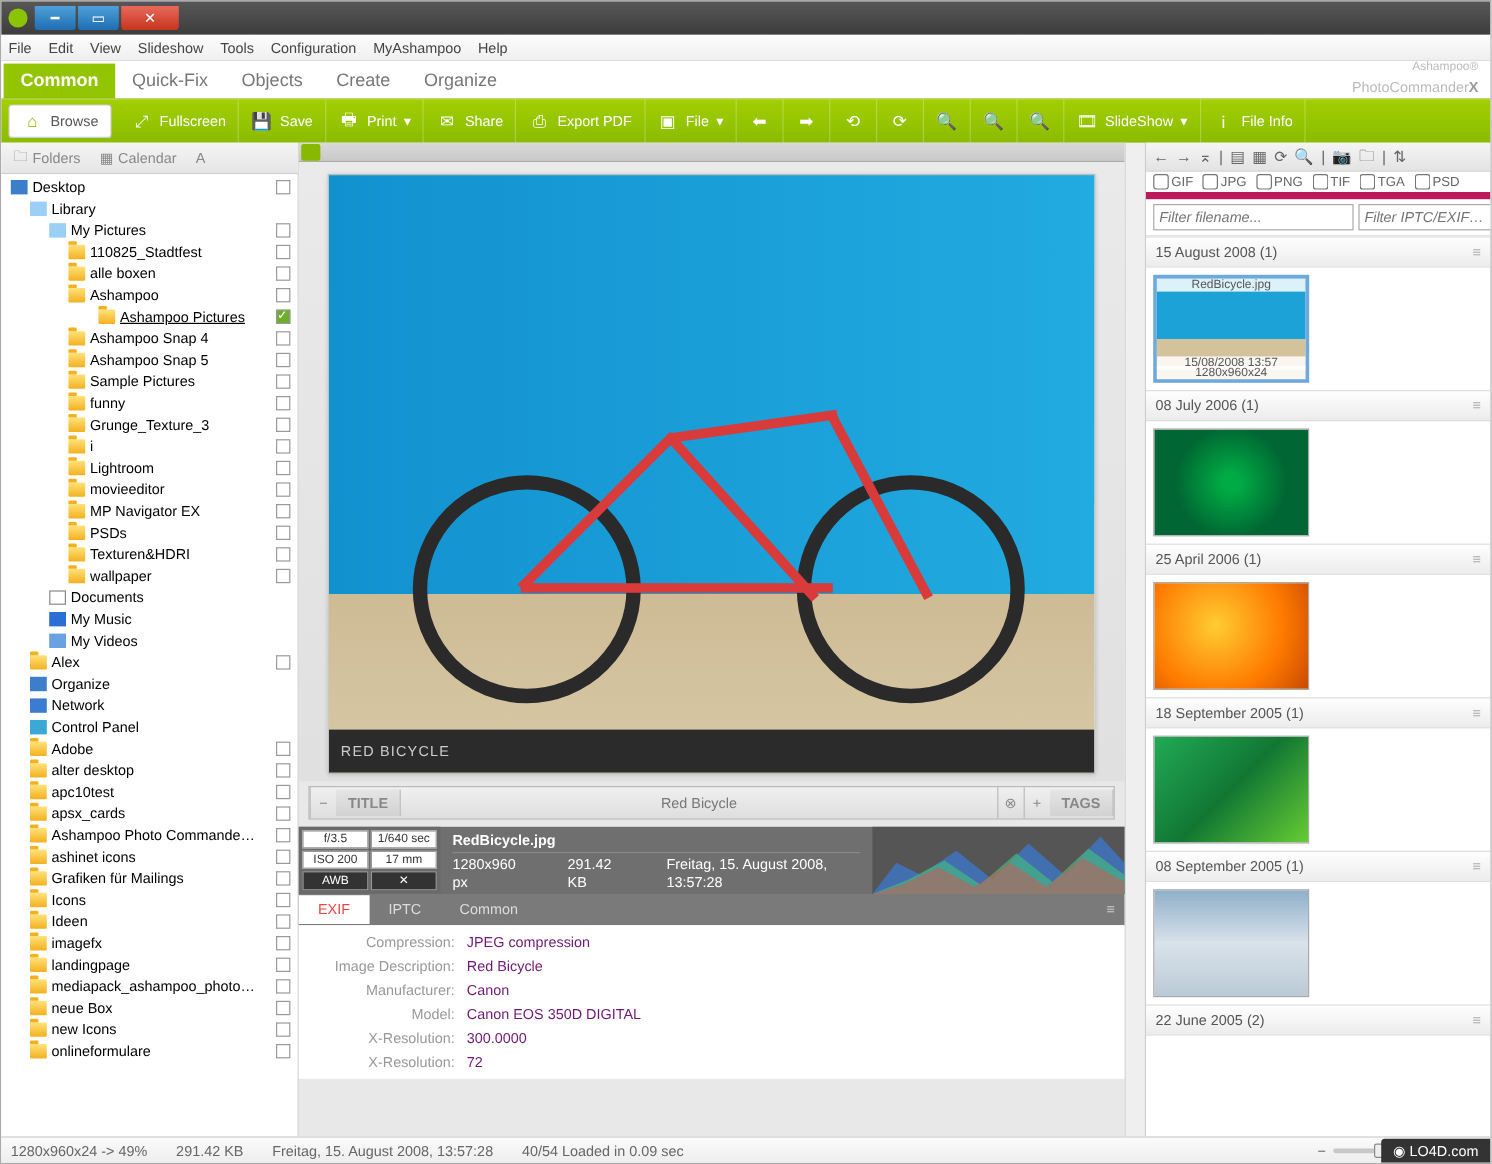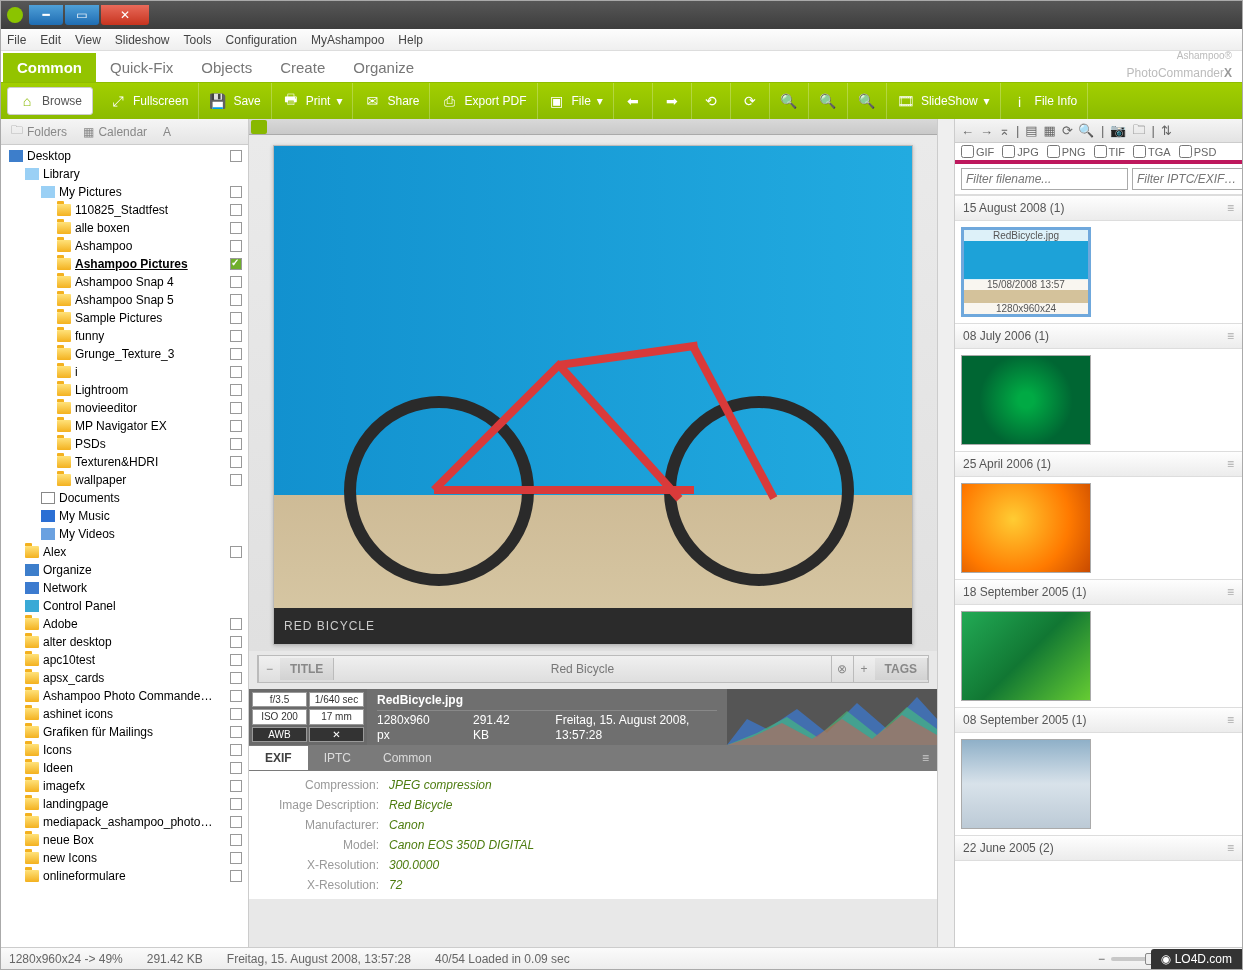--- a/index.html
+++ b/index.html
@@ -28,21 +28,21 @@
 .sidebar-tabs { height:26px; background:linear-gradient(#f5f5f5,#e5e5e5); display:flex; align-items:center; gap:4px; padding:0 4px; border-bottom:1px solid #ccc;}
 .sidebar-tabs .stab { display:flex; align-items:center; gap:4px; color:#888; padding:2px 6px;}
 .bookmarks { height:26px; background:linear-gradient(#bada55,#a2c83c); display:flex; align-items:center; padding:0 6px; color:#fff; gap:6px; }
 .pathbox { flex:1; background:#fff; color:#333; border:1px solid #aaa; height:20px; padding:1px 4px; overflow:hidden; white-space:nowrap; }
 .tree { flex:1; overflow-y:auto; overflow-x:hidden; padding:2px 0; }
 .tree-row { display:flex; align-items:center; height:18px; padding-right:22px; position:relative; white-space:nowrap;}
 .tree-row .tw{ display:inline-block; }
 .tree-row .fold-icon{ width:14px; height:12px; background:linear-gradient(#ffe27a,#f3b11f); border-radius:1px; display:inline-block; margin-right:4px; position:relative; }
 .tree-row .fold-icon::before{content:"";position:absolute;top:-3px;left:0;width:7px;height:3px;background:#f3b11f;border-radius:1px 1px 0 0;}
 .tree-row .chk{ position:absolute; right:6px; width:12px; height:12px; border:1px solid #999; background:#fff; }
-.tree-row.selected { font-weight:bold; text-decoration:underline; }
+.tree-row.selected { font-weight:normal; text-decoration:underline;margin-left:25px; }
 .tree-row.selected .chk{ background:#6fae2b; }
 .tree-row.selected .chk::after{content:"✓";color:#fff;font-size:10px;position:absolute;top:-2px;left:0;}
 .sp-icon{width:14px;height:12px;display:inline-block;margin-right:4px;}
 .sp-desktop{background:#3d7ecb;}
 .sp-lib{background:#9ad0f5;}
 .sp-doc{background:#fff;border:1px solid #888;}
 .sp-music{background:#2b6fd4;}
 .sp-video{background:#6aa1e0;}
 .sp-net{background:#3c7bcf;}
 .sp-cp{background:#3aa9d6;}
@@ -66,31 +66,31 @@
 .infobar{display:flex;background:#6f6f6f;color:#fff;margin:6px 0 0 0;height:56px;}
 .infobar .exif-chips{width:118px;background:#6a6a6a;display:grid;grid-template-columns:1fr 1fr;gap:2px;padding:3px;}
 .chip{background:#fff;color:#333;font-size:10px;display:flex;align-items:center;justify-content:center;border:1px solid #999;}
 .chip.dark{background:#333;color:#fff;}
 .info-main{flex:1;padding:4px 10px;font-size:11px;line-height:15px;}
 .info-main .fname{font-weight:bold;font-size:12px;border-bottom:1px solid #888;padding-bottom:2px;margin-bottom:2px;}
 .info-cols{display:flex;gap:30px;}
 .histogram{width:210px;position:relative;background:#555;}
 .exif-tabs{height:26px;background:#7a7a7a;display:flex;align-items:center;color:#ddd;}
 .exif-tab{padding:5px 16px;}
-.exif-tab.active{background:#fff;color:#404040;font-weight:bold;}
+.exif-tab.active{background:#fff;color:#ef4444;font-weight:normal;}
 .exif-table{background:#fff;padding:4px 10px;}
 .exif-row{display:flex;line-height:20px;}
 .exif-row .k{width:120px;text-align:right;color:#999;margin-right:10px;}
-.exif-row .v{color:#4d7c0f;font-style:italic;}
+.exif-row .v{color:#701a75;}
 .rightpanel{width:288px;background:#fff;border-left:1px solid #ccc;display:flex;flex-direction:column;}
 .rp-tools{height:24px;background:linear-gradient(#f5f5f5,#e3e3e3);display:flex;align-items:center;gap:6px;padding:0 6px;border-bottom:1px solid #ccc;color:#666;}
 .rp-tools span{font-size:13px;}
 .rp-filters{padding:4px 6px;display:flex;gap:4px;border-bottom:1px solid #e5e5e5;}
 .rp-filters select{flex:1;border:1px solid #aaa;height:22px;font-size:11px;}
-.rp-formats{padding:2px 6px;display:flex;gap:8px;border-bottom:4px solid #be185d;}
+.rp-formats{padding:2px 6px;display:flex;gap:8px;border-bottom:6px solid #be185d;}
 .rp-formats label{display:flex;align-items:center;gap:2px;color:#666;font-size:11px;}
 .rp-search{padding:4px 6px;display:flex;gap:4px;border-bottom:1px solid #ddd;}
 .rp-search input{border:1px solid #aaa;height:22px;padding:0 4px;font-style:italic;color:#999;}
 .rp-groups{flex:1;overflow-y:auto;}
 .rp-group-h{background:linear-gradient(#fefefe,#ececec);border-top:1px solid #ddd;border-bottom:1px solid #ddd;padding:5px 8px;font-size:14px;color:#555;display:flex;align-items:center;}
 .rp-group-h .exp{margin-left:auto;color:#aaa;}
 .rp-thumb{margin:6px;width:130px;display:inline-block;}
 .rp-thumb .timg{width:130px;height:90px;border:1px solid #aaa;position:relative;overflow:hidden;}
 .rp-thumb.sel .timg{border:3px solid #6fa8dc;}
 .rp-thumb .cap{font-size:10px;text-align:center;color:#555;background:rgba(255,255,255,.85);position:absolute;}
@@ -579,21 +579,21 @@
       </div>
     <div class="rp-search">
       <input style="flex: 1.3 1 0%;" placeholder="Filter filename...">
       <input style="flex: 1 1 0%;" placeholder="Filter IPTC/EXIF…">
     </div>
     <div class="rp-groups" id="rp-groups"><div class="rp-group-h">
           <span>15 August 2008 (1)</span>
           <span class="exp">≡</span>
         </div><div class="rp-thumb sel"><div class="timg thumb-bike">
             <div class="cap" style="top:0;left:0;right:0">RedBicycle.jpg</div>
-            <div class="cap" style="bottom:24px;left:0;right:0">15/08/2008 13:57</div>
+            <div class="cap" style="bottom:8px;left:0;right:0">15/08/2008 13:57</div>
             <div class="cap" style="bottom:0;left:0;right:0">1280x960x24</div>
           </div></div><div class="rp-group-h">
           <span>08 July 2006 (1)</span>
           <span class="exp">≡</span>
         </div><div class="rp-thumb"><div class="timg thumb-peacock"></div></div><div class="rp-group-h">
           <span>25 April 2006 (1)</span>
           <span class="exp">≡</span>
         </div><div class="rp-thumb"><div class="timg thumb-flower"></div></div><div class="rp-group-h">
           <span>18 September 2005 (1)</span>
           <span class="exp">≡</span>

